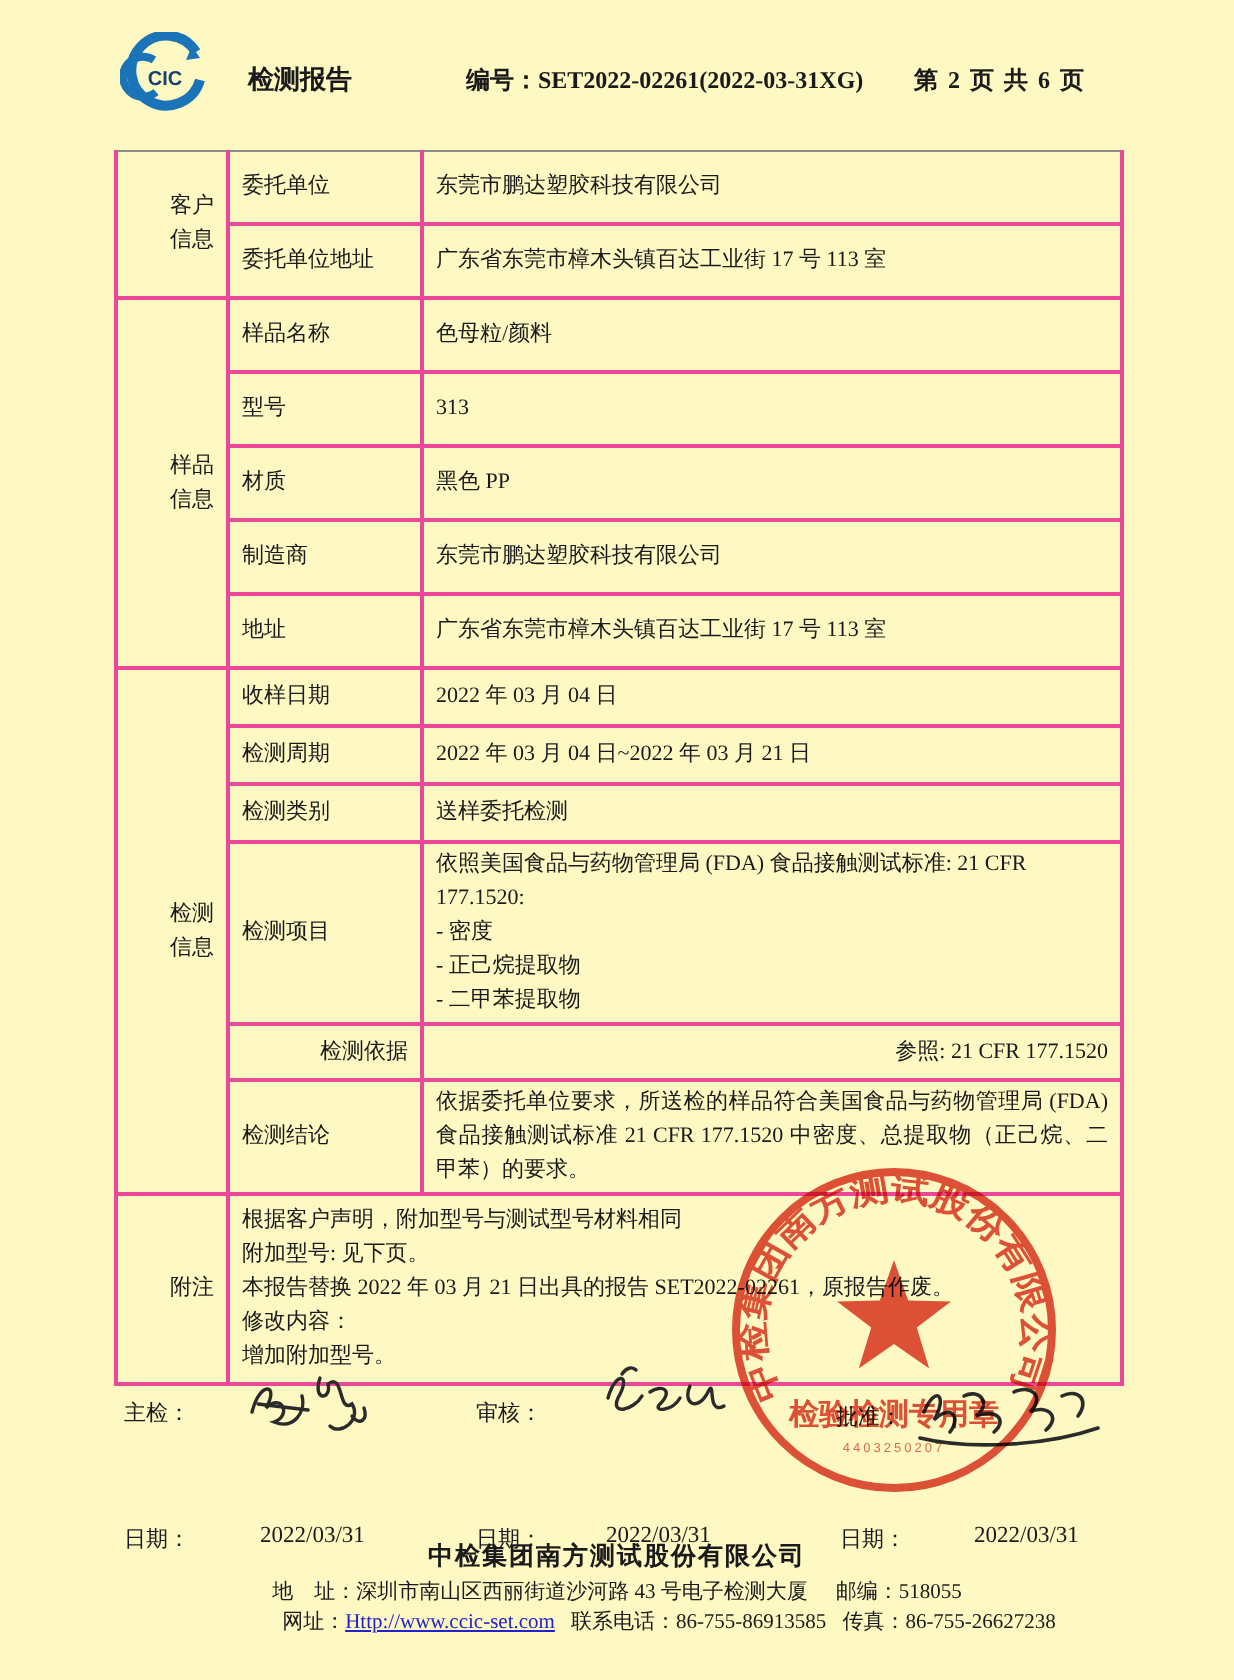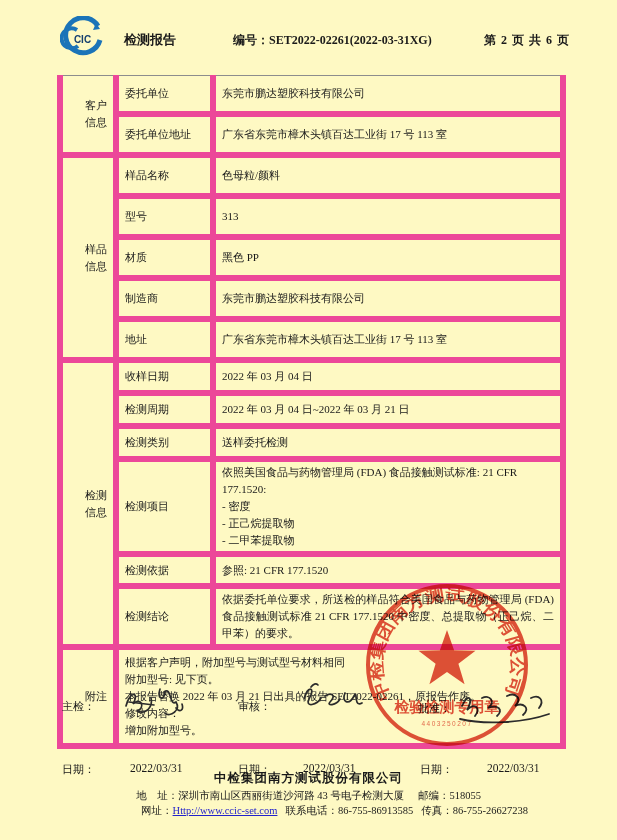--- a/index.html
+++ b/index.html
@@ -7,40 +7,40 @@
     position:relative;width:617px;height:840px;background:#fef9c3;
     font-family:"Liberation Serif","DejaVu Serif",serif;
     color:#1a1a1a;overflow:hidden;
   }
   .abs{position:absolute;}
   .b{font-weight:bold;}
 
   
   .hdr-title{left:124px;top:31px;font-size:13px;}
   .hdr-no{left:233px;top:32px;font-size:12px;}
-  .hdr-page{left:484px;top:32px;font-size:12px;letter-spacing:1px;text-align:right;}
+  .hdr-page{left:457px;top:32px;font-size:12px;letter-spacing:1px;text-align:right;}
 
   
   table.report{
     position:absolute;left:57px;top:75px;width:503px;
     border-collapse:collapse;table-layout:fixed;
   }
   table.report td{
-    border:6px solid #ec4899;font-size:11px;vertical-align:middle;
+    border:2px solid #ec4899;font-size:11px;vertical-align:middle;
     padding:2px 6px;line-height:17px;
   }
   table.report{border:1.5px solid #8d8d8d;}
   tr.secstart > td{border-top:1.5px solid #8d8d8d;}
   td.sec{text-align:right;white-space:pre-line;line-height:24px;padding:0;}
   td.lbl{padding-left:10px;}
   td.val{padding-left:12px;white-space:pre-line;text-align:justify;padding-right:10px;}
   td.h34{height:31px;}
   td.h26{height:23px;}
   td.h85{height:82px;}
-  td.h25{height:22px;}
+  td.h25{height:22px;text-align:right;}
   td.h50{height:47px;line-height:16px;font-size:10.5px;margin-top:12px;}
   td.remarks{height:89px;vertical-align:middle;line-height:18.5px;}
 
   
   .sig-label{font-size:11px;}
   .date-label{font-size:11px;}
   .date-val{font-size:11.5px;}
 
   
   .stamp{left:362px;top:580px;width:170px;height:170px;mix-blend-mode:multiply;opacity:.88;}

